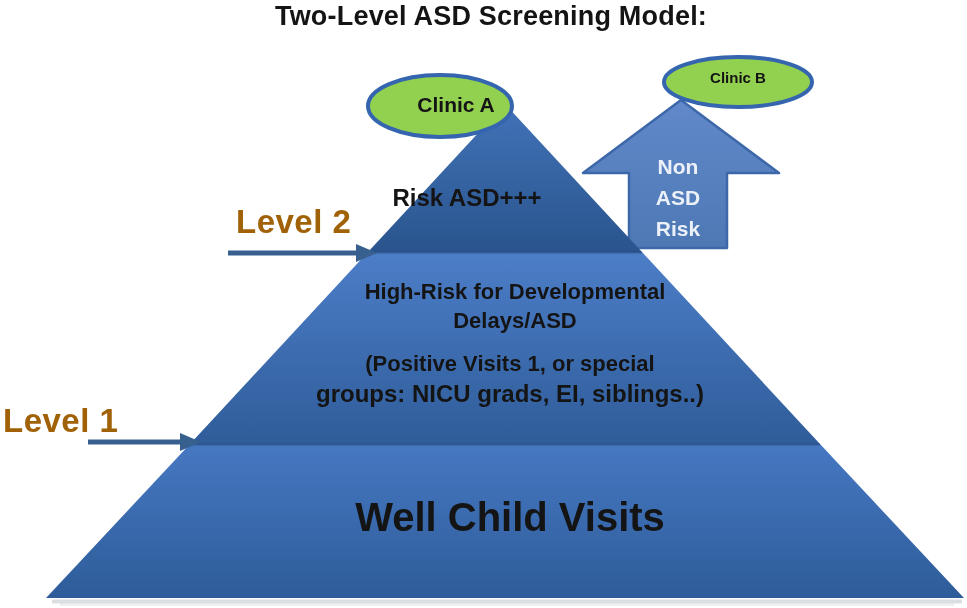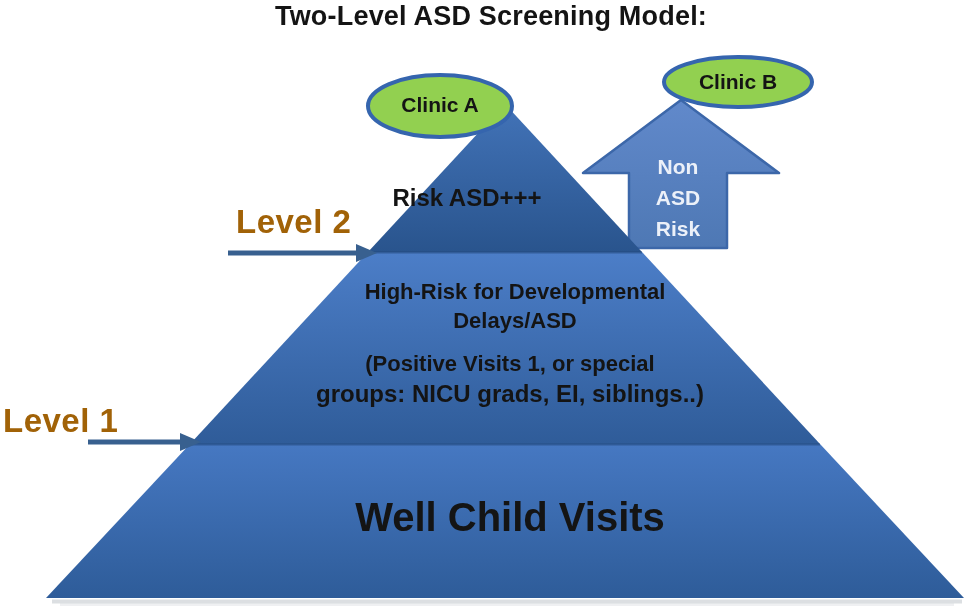--- a/index.html
+++ b/index.html
@@ -14,22 +14,22 @@
   .txt{
     position:absolute;
     font-family:"Liberation Sans", sans-serif;
     font-weight:bold;
     color:#141414;
     text-align:center;
     white-space:nowrap;
     line-height:1.1;
   }
   .title{left:151px;top:2px;width:680px;font-size:27px;letter-spacing:.2px;}
-  .clinic-a{left:368px;top:93px;width:144px;font-size:21px;}
-  .clinic-b{left:664px;top:70px;width:148px;font-size:21px;}
+  .clinic-a{left:368px;top:93px;width:144px;font-size:21px;padding-left:16px;}
+  .clinic-b{left:664px;top:70px;width:148px;font-size:15px;}
   .risk-label{left:317px;top:185px;width:300px;font-size:24px;}
   .arrow-text{left:629px;top:151px;width:98px;font-size:21px;color:#ECF1F9;}
   .arrow-text div{line-height:31px;}
   .mid-line1{left:315px;top:280px;width:400px;font-size:22px;}
   .mid-line2{left:315px;top:309px;width:400px;font-size:22px;}
   .sub-line1{left:310px;top:352px;width:400px;font-size:22px;}
   .sub-line2{left:310px;top:381px;width:400px;font-size:24px;}
   .well-label{left:310px;top:495px;width:400px;font-size:40px;text-align:center;}
   .level-label{font-size:33px;color:#a16207;letter-spacing:.5px;}
   .level2{left:236px;top:204px;}

